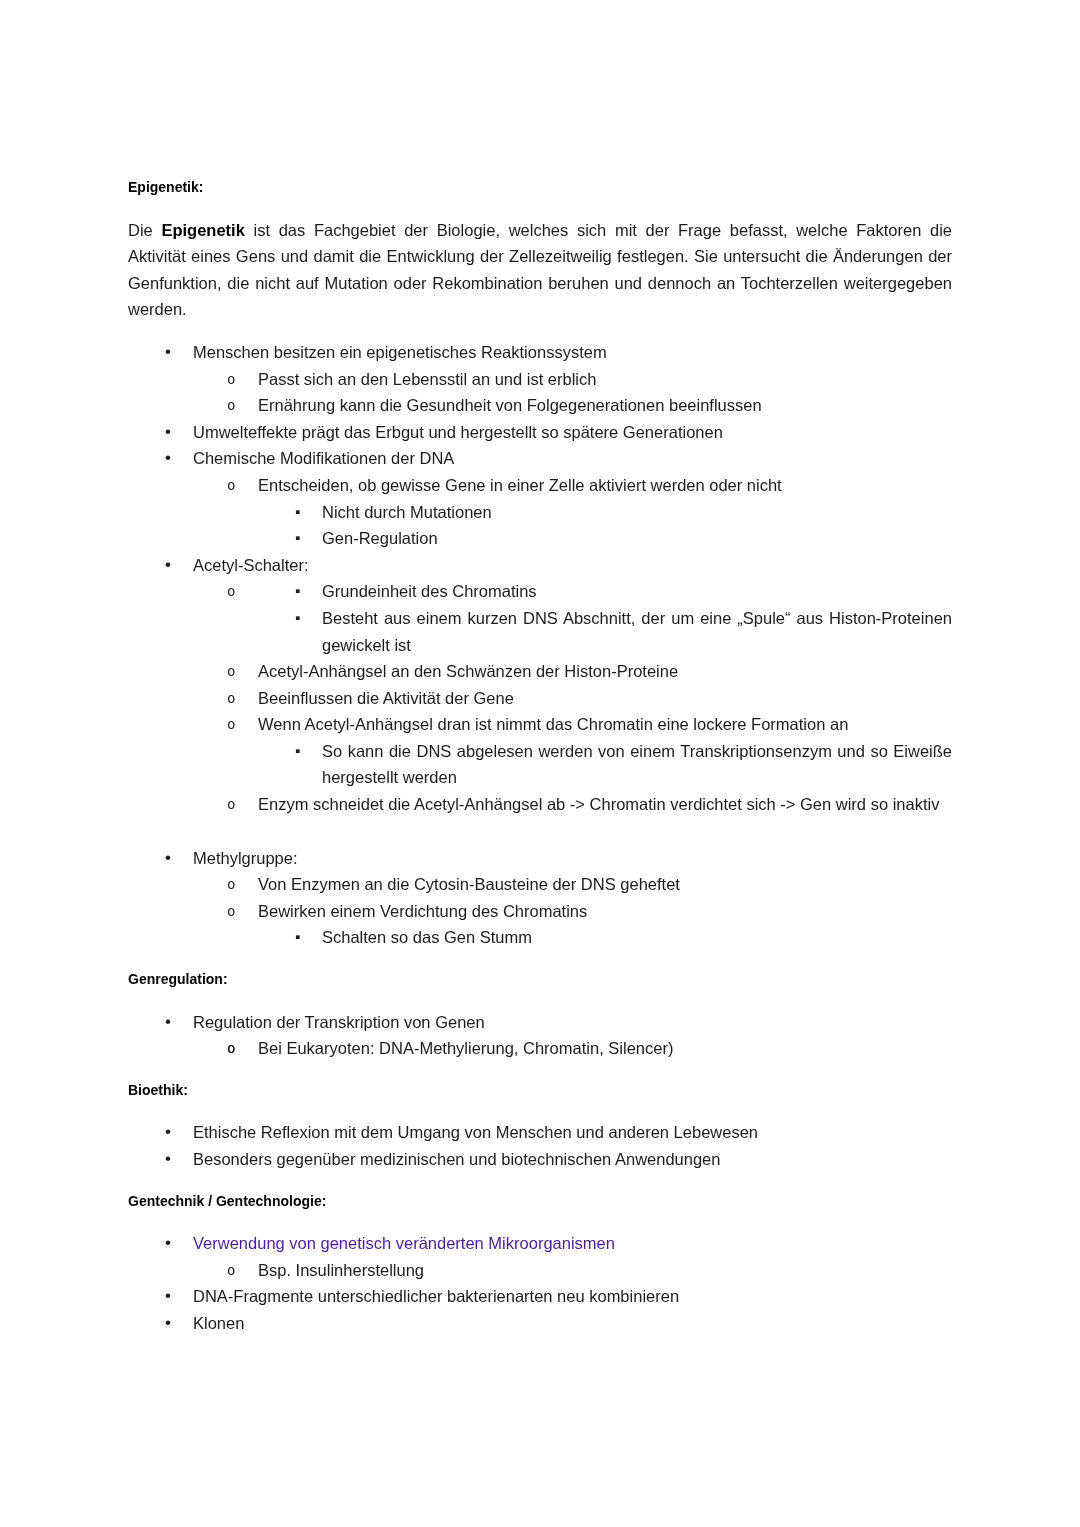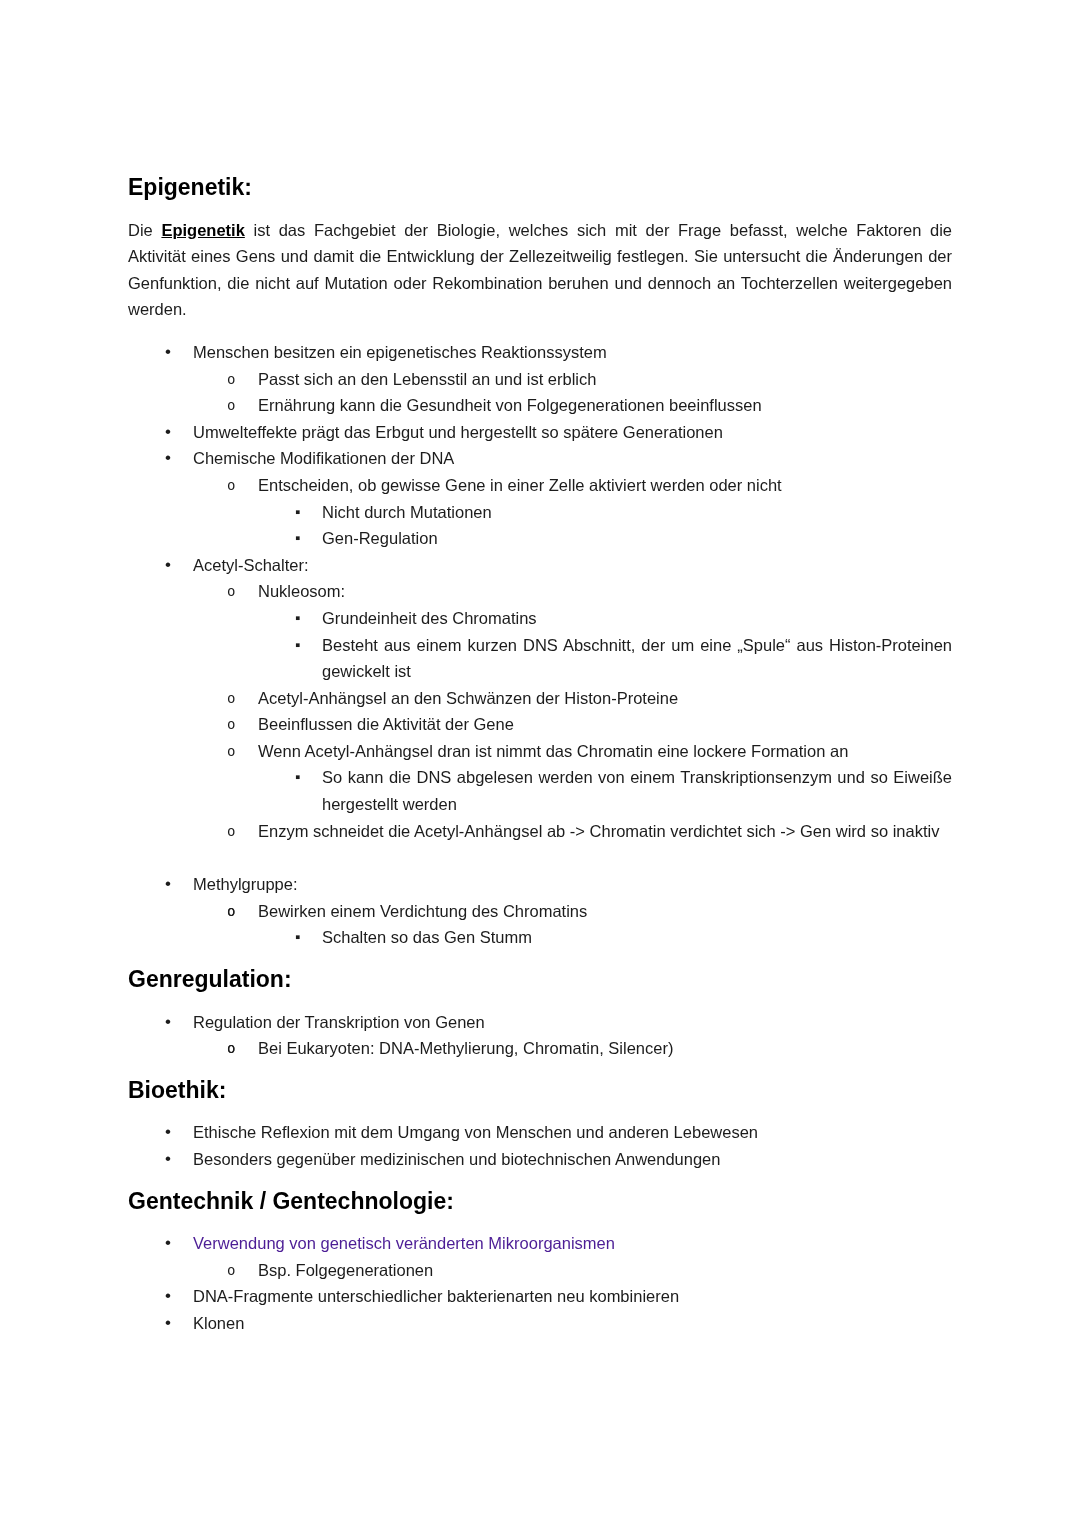--- a/index.html
+++ b/index.html
@@ -17,29 +17,29 @@
   .content {
     position:absolute;
     left:128px; top:174px;
     width:824px;
     color:#1c1c1c;
     font-size:16.5px;
     line-height:26.6px;
   }
   .heading {
     font-weight:bold;
-    font-size:23px;
+    font-size:14px;
     color:#000000;
     margin-bottom:16px;
   }
   .para {
     text-align:justify;
     margin-bottom:16px;
   }
-  .para .bold { font-weight:bold; color:#000000;text-decoration:underline; }
+  .para .bold { font-weight:bold; color:#000000; }
   .doc-list { margin-bottom:15px; }
   .li { position:relative; }
   .li-text { display:block; text-align:justify; }
   .li.l1 { padding-left:65px; }
   .li.l2 { padding-left:130px; }
   .li.l3 { padding-left:194px; }
   .marker { position:absolute; top:0; }
   .li.l1 > .marker { left:37px;  font-size:17px; }
   .li.l2 > .marker { left:99px;  font-size:14px; font-family:"DejaVu Sans Mono", monospace; }
   .li.l3 > .marker { left:167px; font-size:15px; }
@@ -88,21 +88,20 @@
       <div class="li l3">
         <span class="marker">▪</span>
         <span class="li-text">Gen-Regulation</span>
       </div>
       <div class="li l1">
         <span class="marker">•</span>
         <span class="li-text">Acetyl-Schalter:</span>
       </div>
       <div class="li l2">
         <span class="marker">o</span>
-        <span class="li-text">Nukleosom:</span>
       </div>
       <div class="li l3">
         <span class="marker">▪</span>
         <span class="li-text">Grundeinheit des Chromatins</span>
       </div>
       <div class="li l3">
         <span class="marker">▪</span>
         <span class="li-text">Besteht aus einem kurzen DNS Abschnitt, der um eine „Spule“ aus Histon-Proteinen gewickelt ist</span>
       </div>
       <div class="li l2">
@@ -124,20 +123,21 @@
       <div class="li l2">
         <span class="marker">o</span>
         <span class="li-text">Enzym schneidet die Acetyl-Anhängsel ab -&gt; Chromatin verdichtet sich -&gt; Gen wird so inaktiv</span>
       </div>
       <div class="li l1 gap-before">
         <span class="marker">•</span>
         <span class="li-text">Methylgruppe:</span>
       </div>
       <div class="li l2">
         <span class="marker">o</span>
+        <span class="li-text">Von Enzymen an die Cytosin-Bausteine der DNS geheftet</span>
       </div>
       <div class="li l2">
         <span class="marker">o</span>
         <span class="li-text">Bewirken einem Verdichtung des Chromatins</span>
       </div>
       <div class="li l3">
         <span class="marker">▪</span>
         <span class="li-text">Schalten so das Gen Stumm</span>
       </div>
     </div>
@@ -170,21 +170,21 @@
     </div>
 
     <div class="heading">Gentechnik / Gentechnologie:</div>
     <div class="doc-list">
       <div class="li l1">
         <span class="marker">•</span>
         <span class="li-text muted">Verwendung von genetisch veränderten Mikroorganismen</span>
       </div>
       <div class="li l2">
         <span class="marker">o</span>
-        <span class="li-text">Bsp. Folgegenerationen</span>
+        <span class="li-text">Bsp. Insulinherstellung</span>
       </div>
       <div class="li l1">
         <span class="marker">•</span>
         <span class="li-text">DNA-Fragmente unterschiedlicher bakterienarten neu kombinieren</span>
       </div>
       <div class="li l1">
         <span class="marker">•</span>
         <span class="li-text">Klonen</span>
       </div>
     </div>

